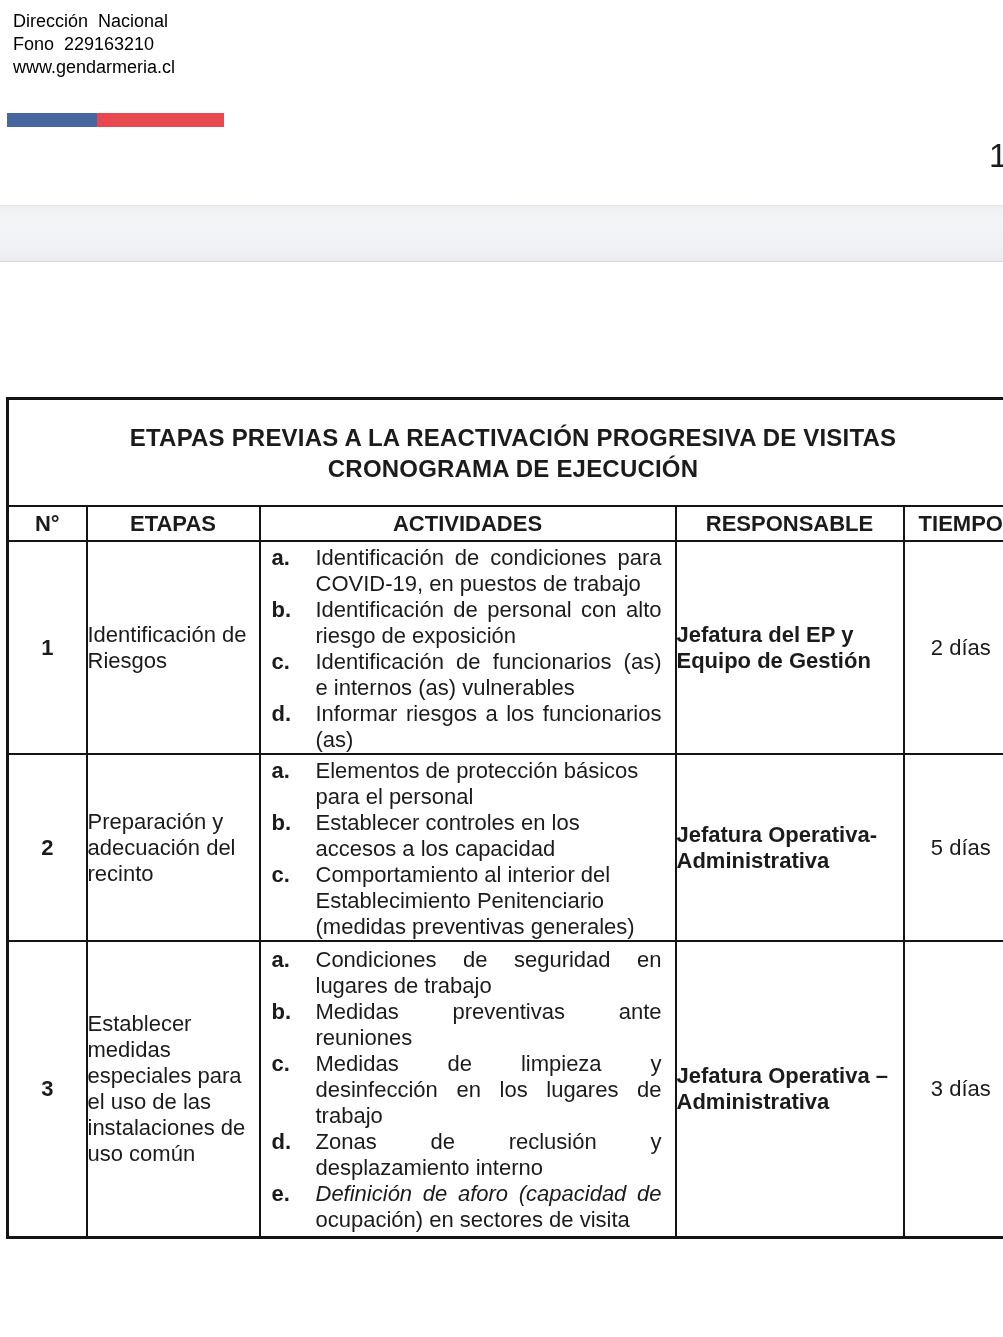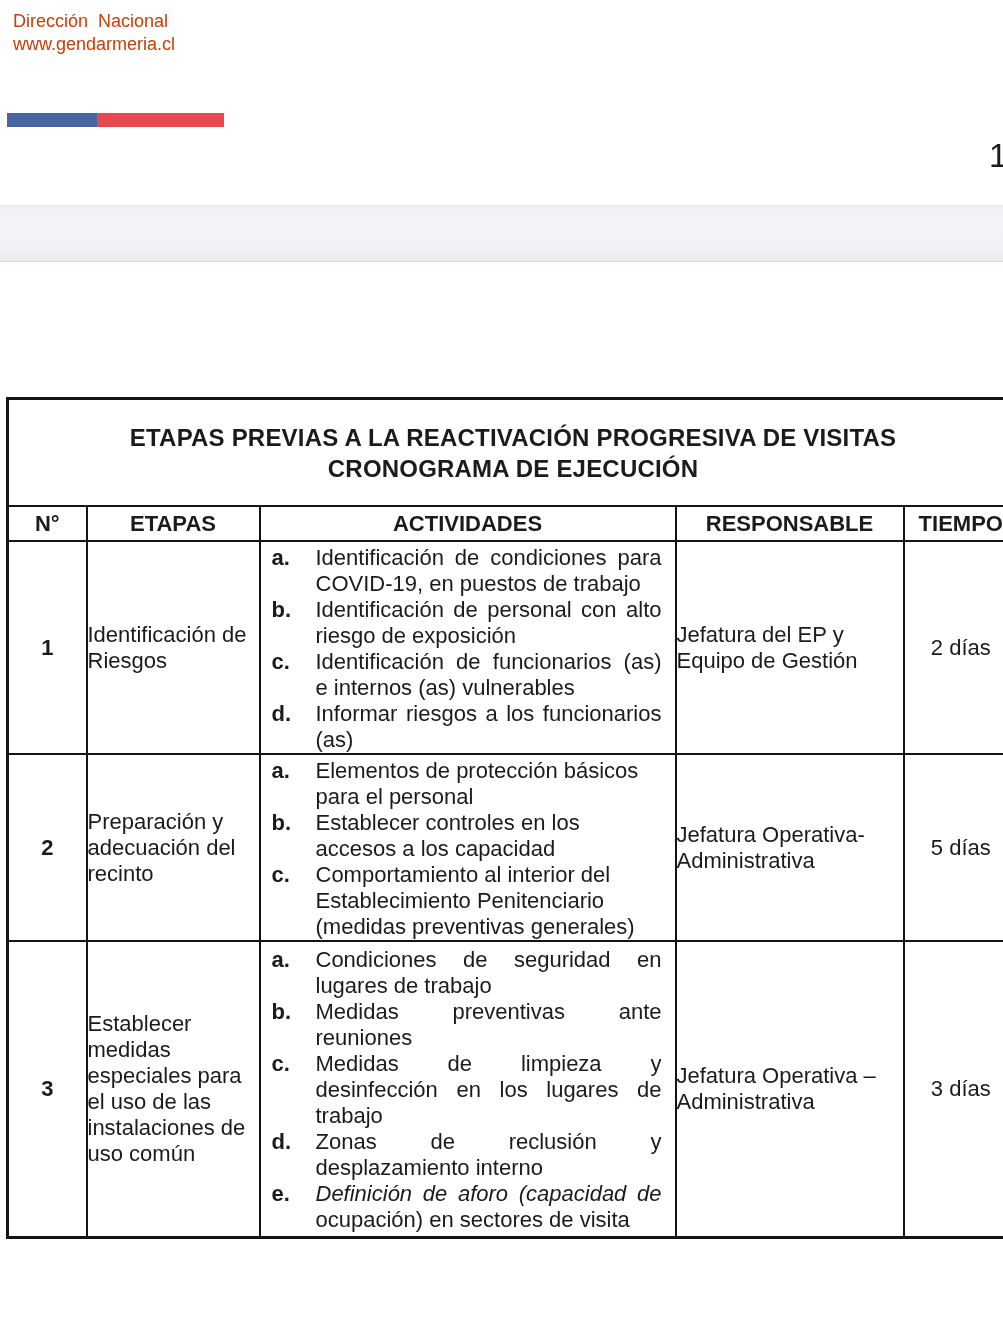--- a/index.html
+++ b/index.html
@@ -2,21 +2,21 @@
 <html><head>
 <meta charset="utf-8">
 <style>
   html,body{margin:0;padding:0;}
   body{
     width:1003px;height:1337px;position:relative;overflow:hidden;
     background:#ffffff;color:#1e1e1e;
     font-family:"Liberation Sans","DejaVu Sans",sans-serif;
   }
   
-  .letterhead{position:absolute;left:13px;top:10px;font-size:18px;line-height:23px;color:#c2410c;}
+  .letterhead{position:absolute;left:13px;top:10px;font-size:18px;line-height:23px;color:#000000;}
   .letterhead div{white-space:pre;}
   .flag-bar{position:absolute;left:7px;top:113px;width:217px;height:14px;display:flex;}
   .flag-blue{width:90px;height:100%;background:#4766a0;}
   .flag-red{flex:1;height:100%;background:#e84950;}
   .page-number{position:absolute;left:989px;top:139px;font-size:33px;line-height:33px;color:#1b1b1b;}
   
   .gray-band{
     position:absolute;left:0;top:205px;width:1003px;height:55px;
     background:linear-gradient(#eef0f3,#f3f4f6 22%,#f0f1f4 78%,#e9ebef);
     border-top:1px solid #e3e5e9;border-bottom:1px solid #d9dbe0;
@@ -33,29 +33,30 @@
   .title-line{font-weight:bold;font-size:24px;line-height:31px;letter-spacing:.2px;}
   tr.head-row td{height:33px;text-align:center;font-weight:bold;vertical-align:middle;}
   td.c-num{text-align:center;font-weight:bold;}
   td.c-etapa{padding:0 12px 0 9px;}
   td.c-act{vertical-align:top;}
   ul.acts{list-style:none;margin:0 0 0 55px;padding:3px 0 0 0;width:346px;}
   ul.acts li{position:relative;margin:0;padding:0;}
   ul.acts .m{position:absolute;left:-44px;top:0;font-weight:bold;}
   ul.justify li{text-align:justify;}
   .fline{display:block;text-align:justify;text-align-last:justify;font-style:italic;}
-  td.c-resp{padding:0 6px 0 10px;}
+  td.c-resp{padding:0 6px 0 10px;font-weight:bold;}
   td.c-tiempo{text-align:center;}
   tr.r1{height:207px;} tr.r2{height:176px;} tr.r3{height:296px;}
 </style>
 </head>
 <body>
 
 <div class="letterhead">
   <div>Dirección  Nacional</div>
+  <div>Fono  229163210</div>
   <div>www.gendarmeria.cl</div>
 </div>
 <div class="flag-bar">
   <div class="flag-blue"></div>
   <div class="flag-red"></div>
 </div>
 <div class="page-number">1</div>
 
 <div class="gray-band"></div>
 

